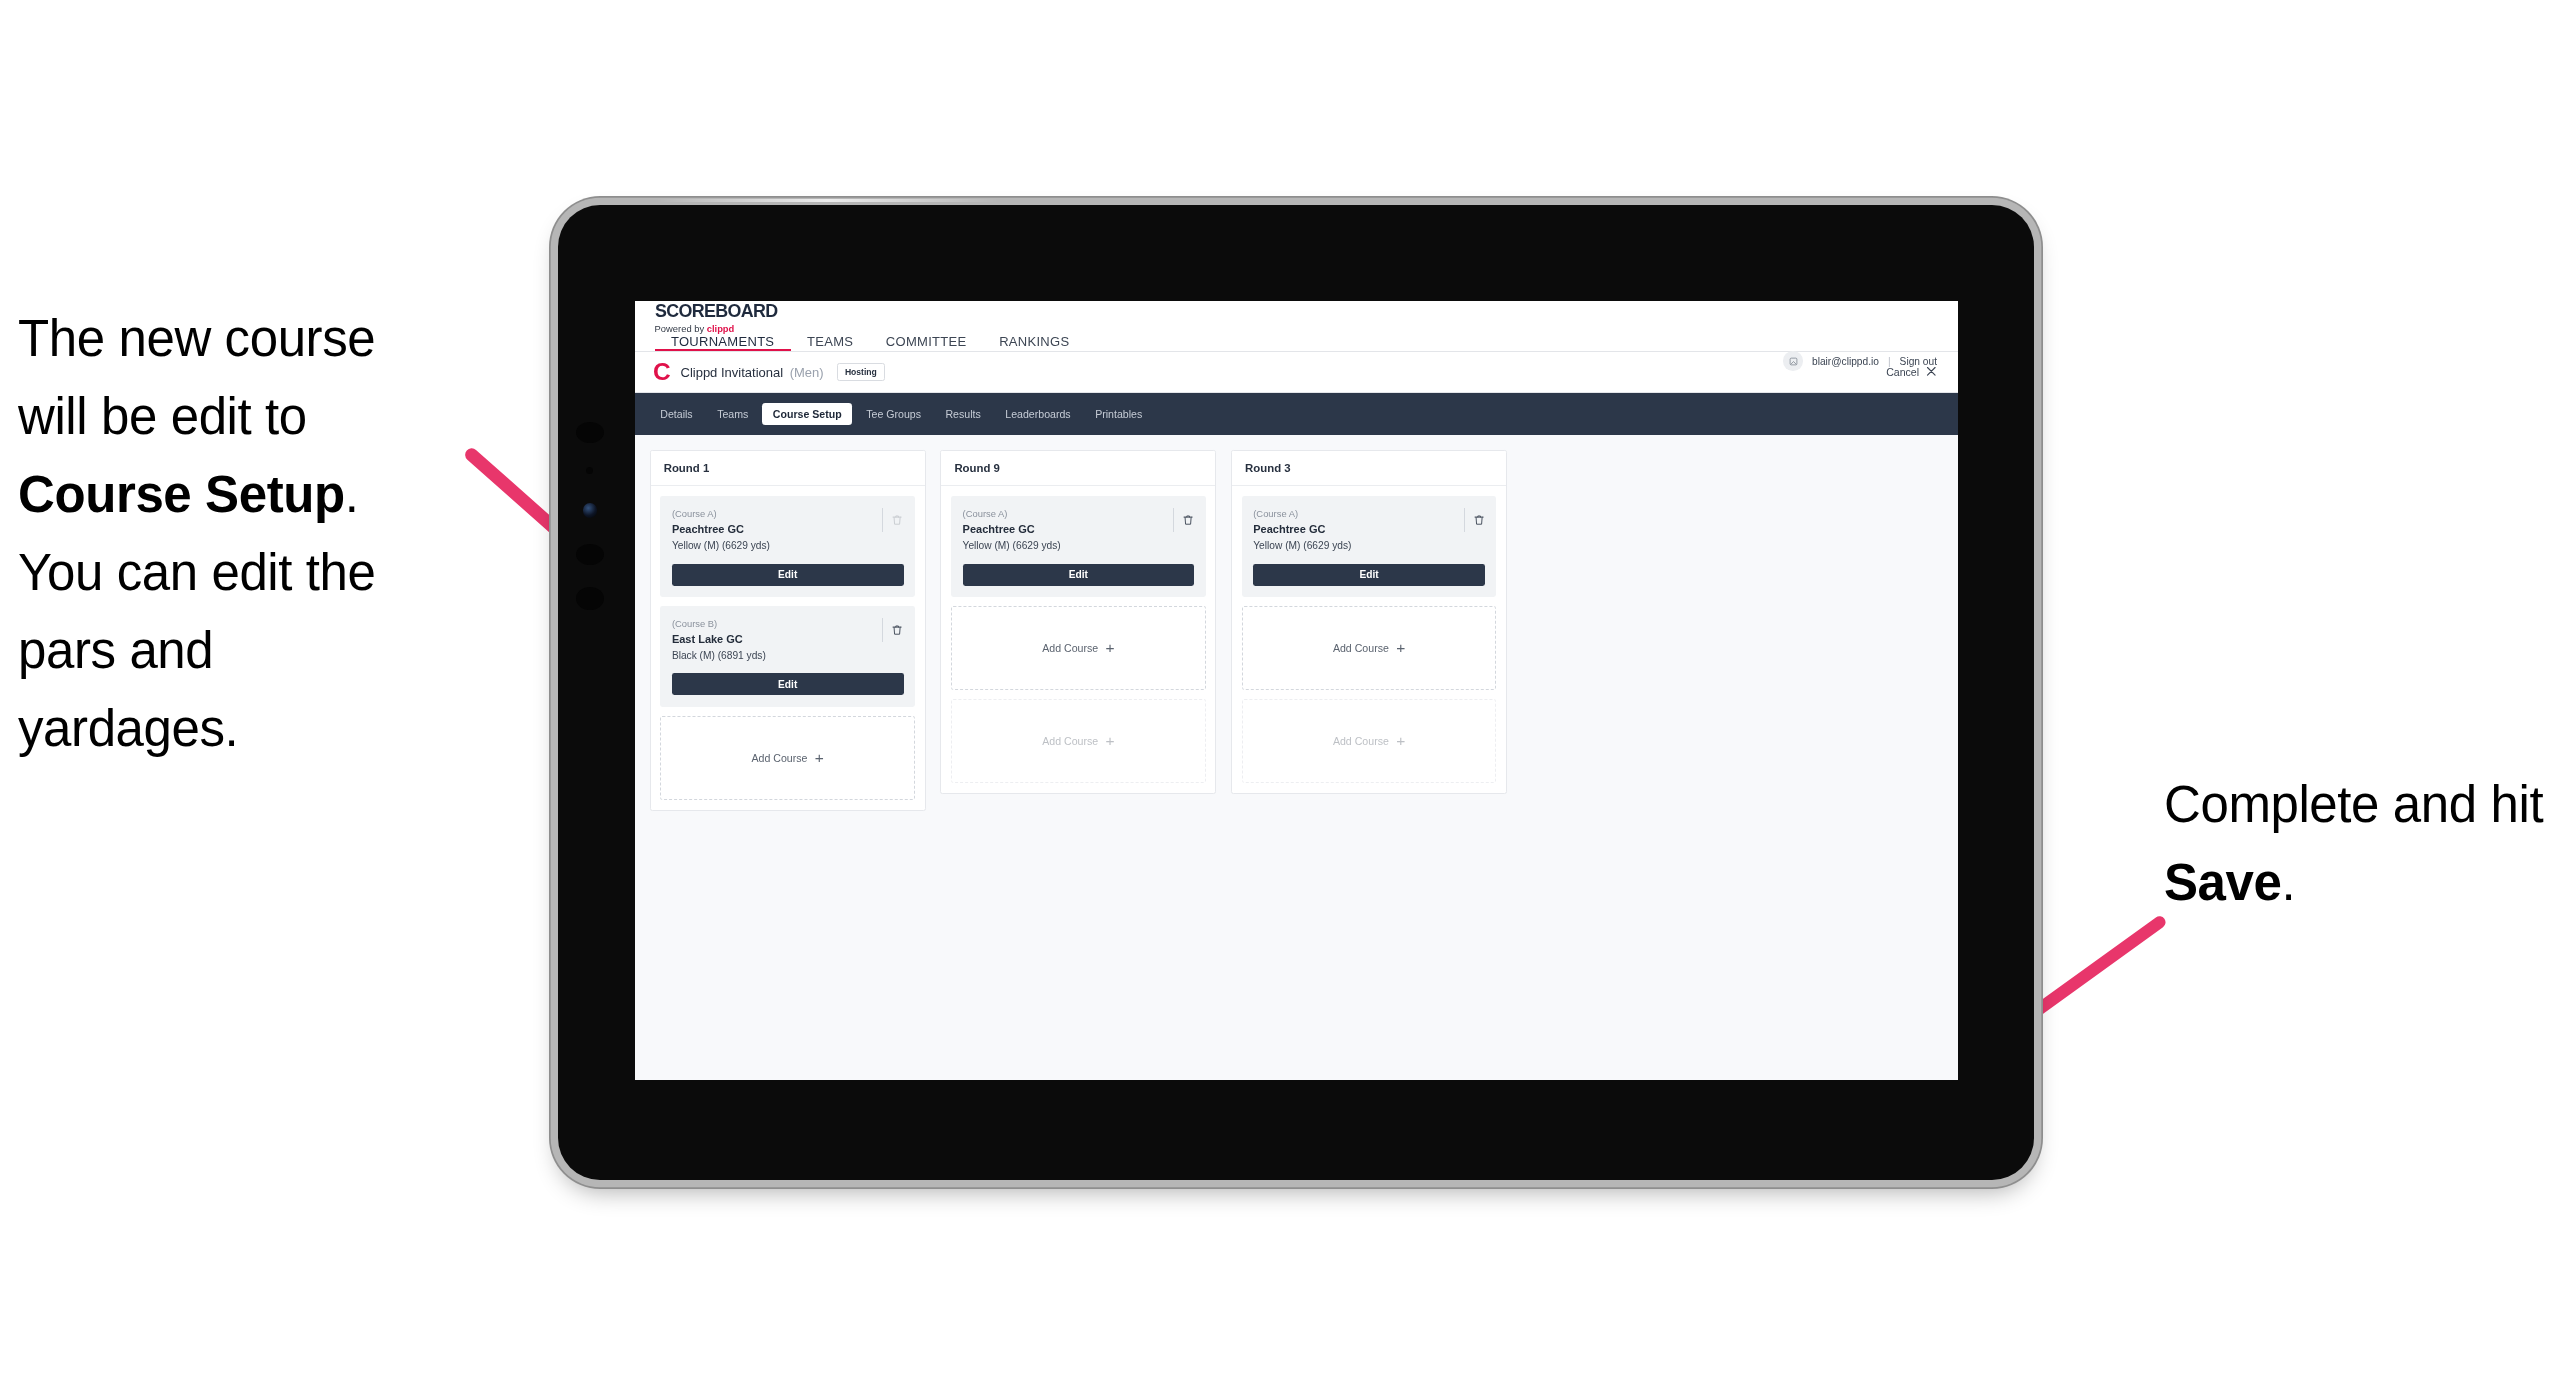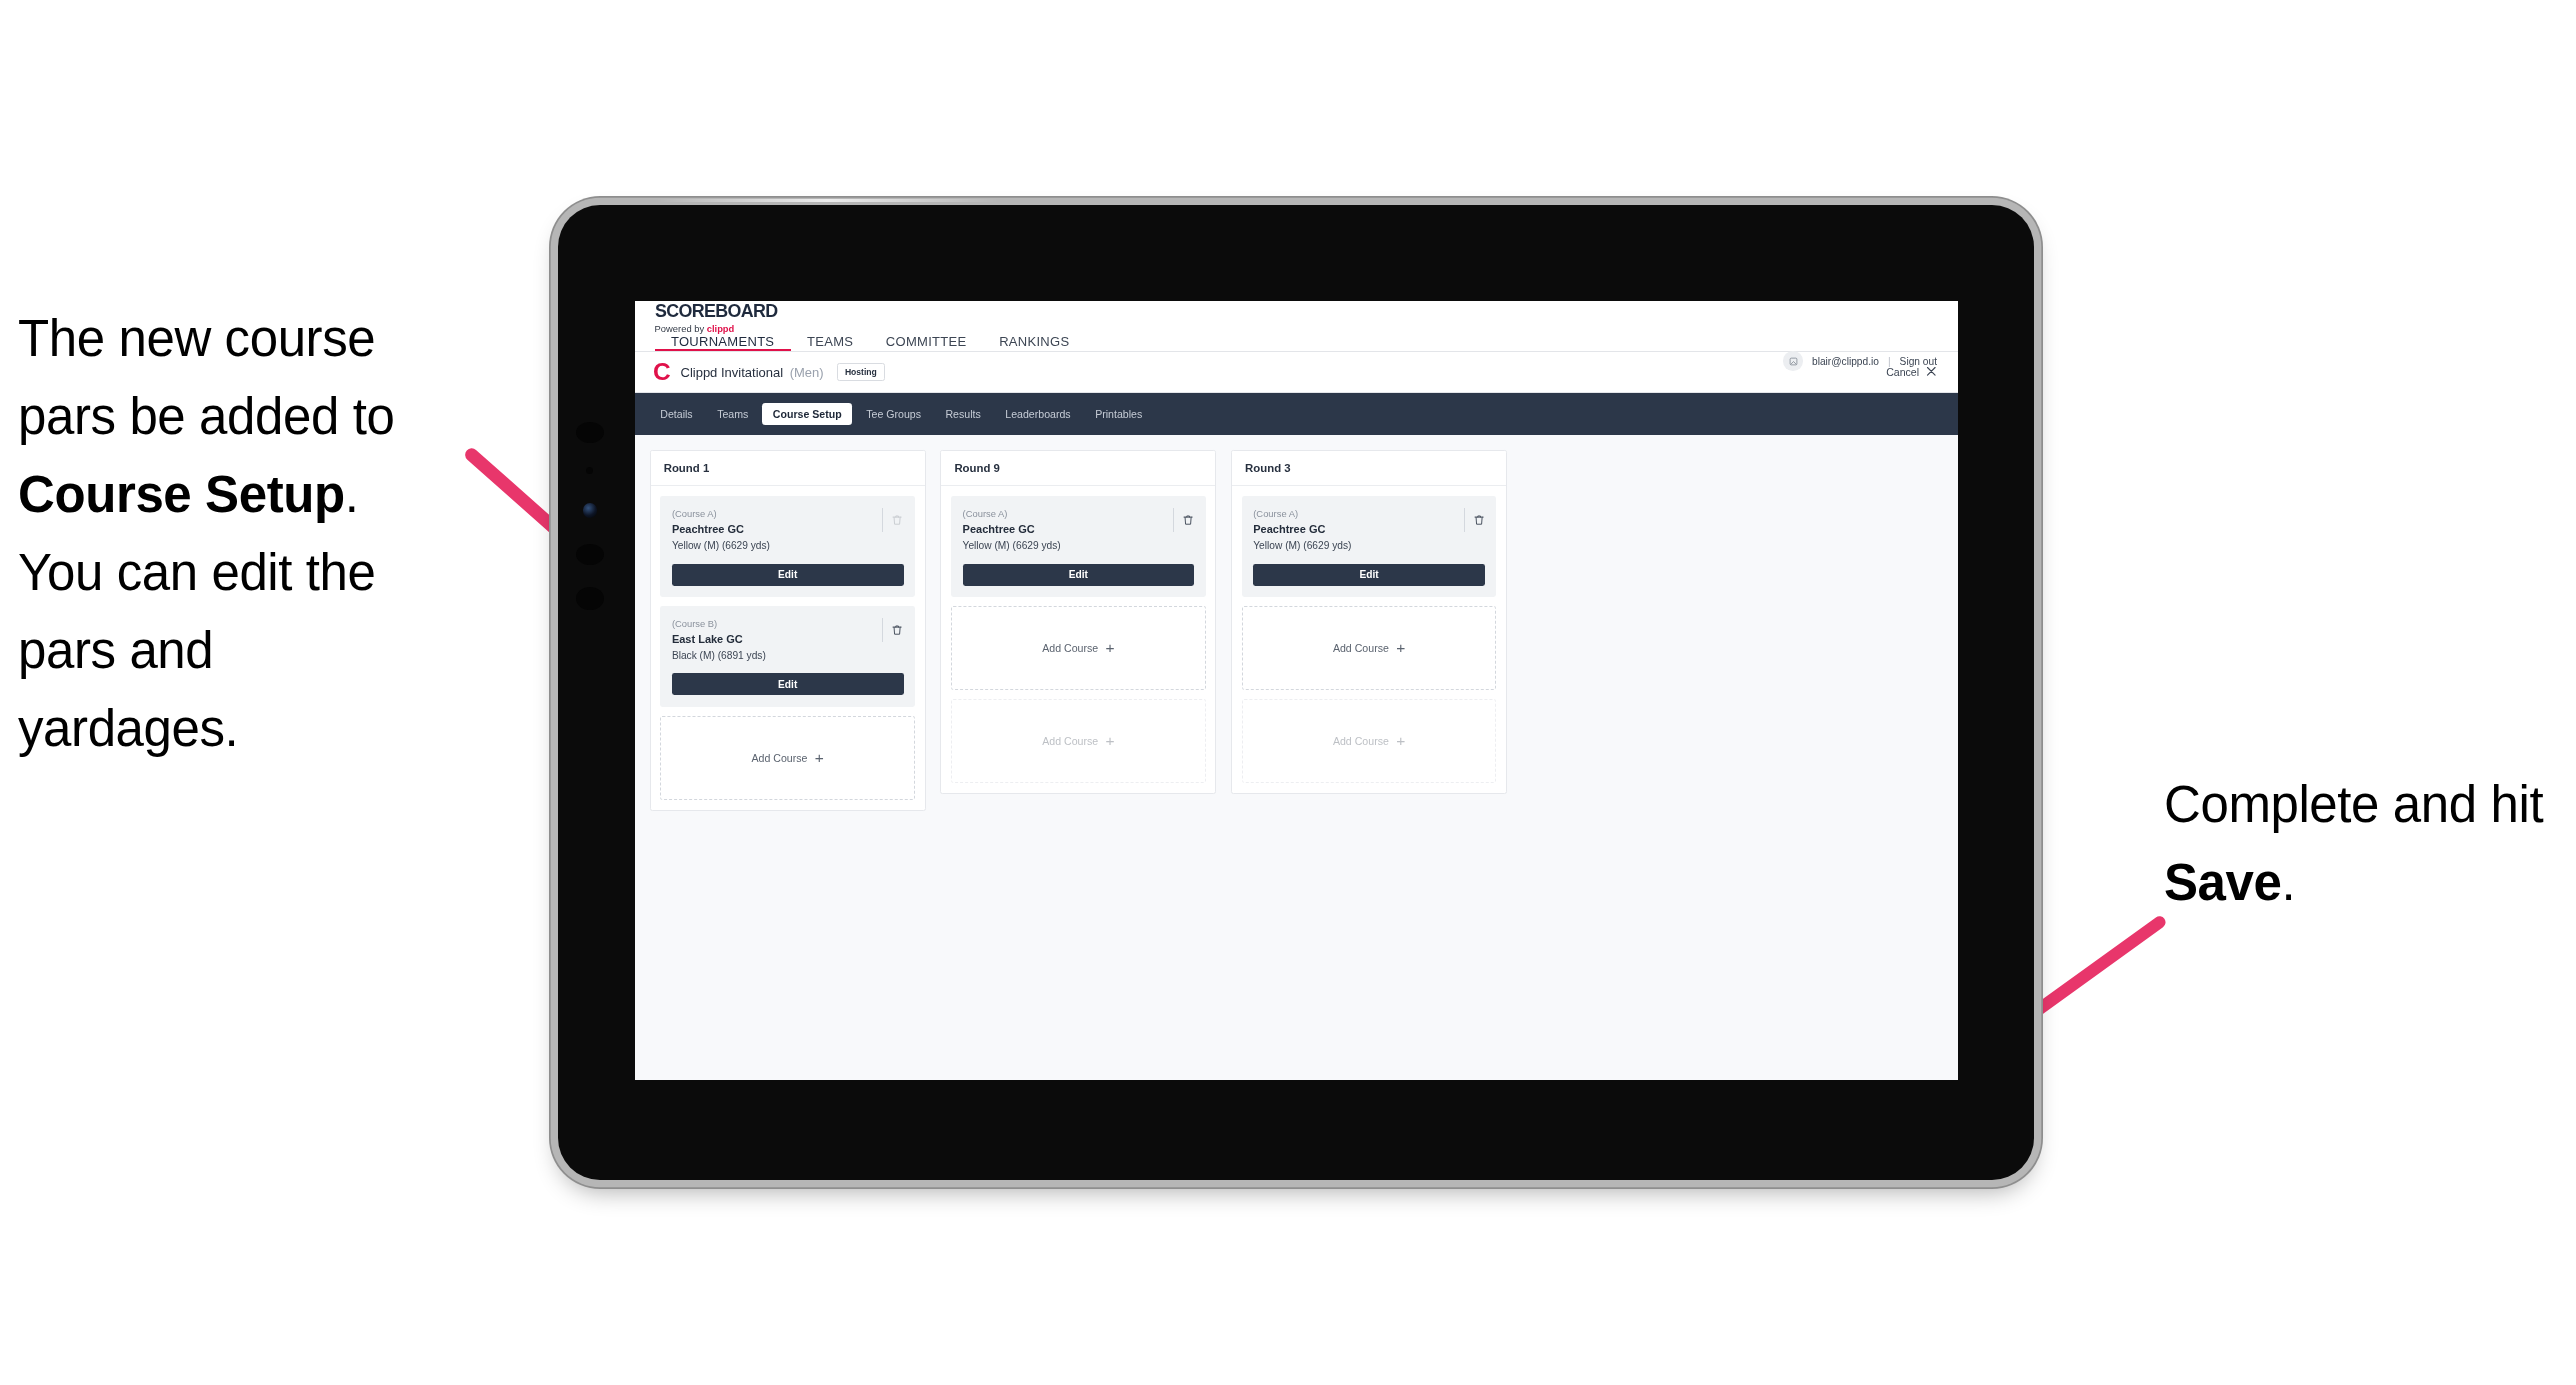--- a/index.html
+++ b/index.html
@@ -189,21 +189,21 @@
   }
   .add-card .plus { font-size:15.5px; line-height:1; color:#5b636f; font-weight:300; }
   .add-card.ghost { opacity:.40; }
 </style>
 </head>
 <body>
 
 <div id="stage">
 
   <div class="annot" id="annot-left">
-    <span>The new course pars be added to </span><b>Course Setup</b><span>. You can edit the pars and yardages.</span>
+    <span>The new course will be edit to </span><b>Course Setup</b><span>. You can edit the pars and yardages.</span>
   </div>
 
   <svg class="arrow-svg" id="arrow-left" style="left:457px; top:440px;" width="212" height="204" viewBox="0 0 260 250">
     <line x1="18" y1="18" x2="196" y2="176" stroke="#e8366b" stroke-width="16" stroke-linecap="round"></line>
     <polygon points="232,212 176,186 196,150" fill="#e8366b"></polygon>
     <polygon points="232,212 170,202 178,182" fill="#e8366b"></polygon>
   </svg>
 
   <div class="annot" id="annot-right">
     <span>Complete and hit </span><b>Save</b><span>.</span>

